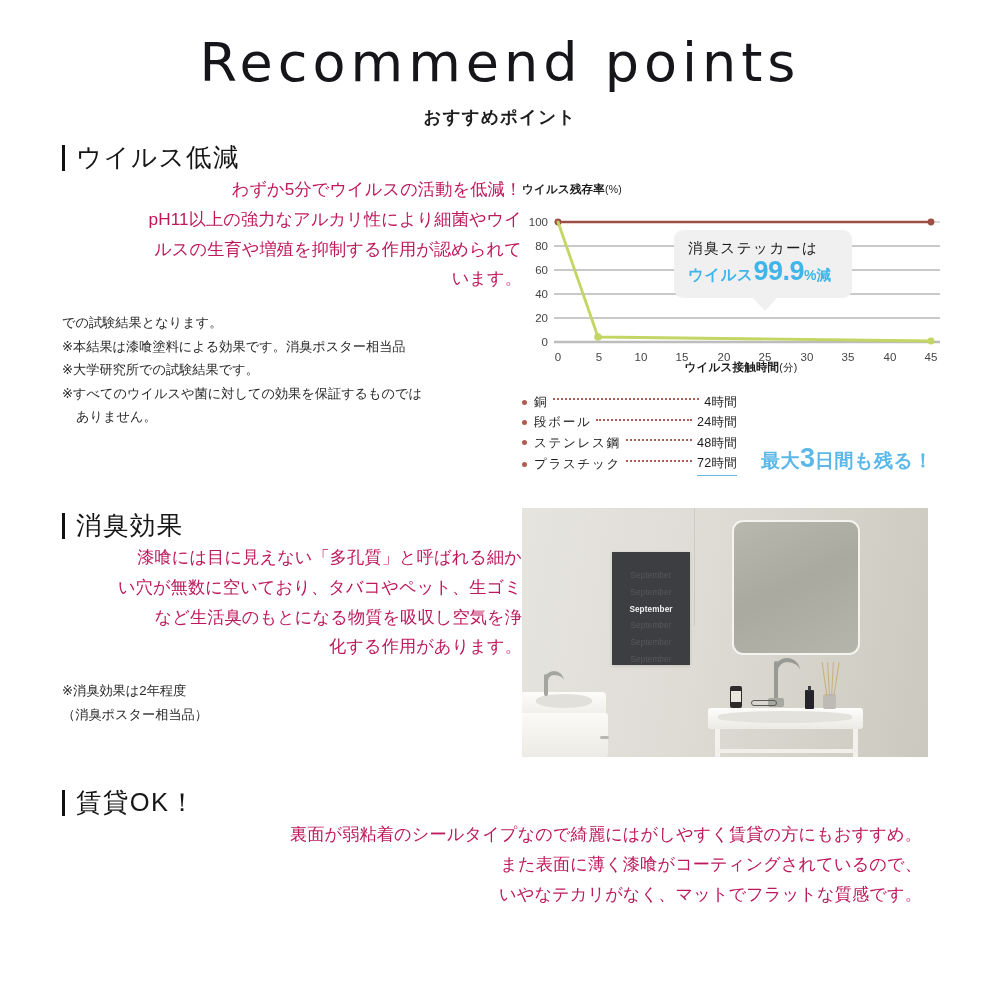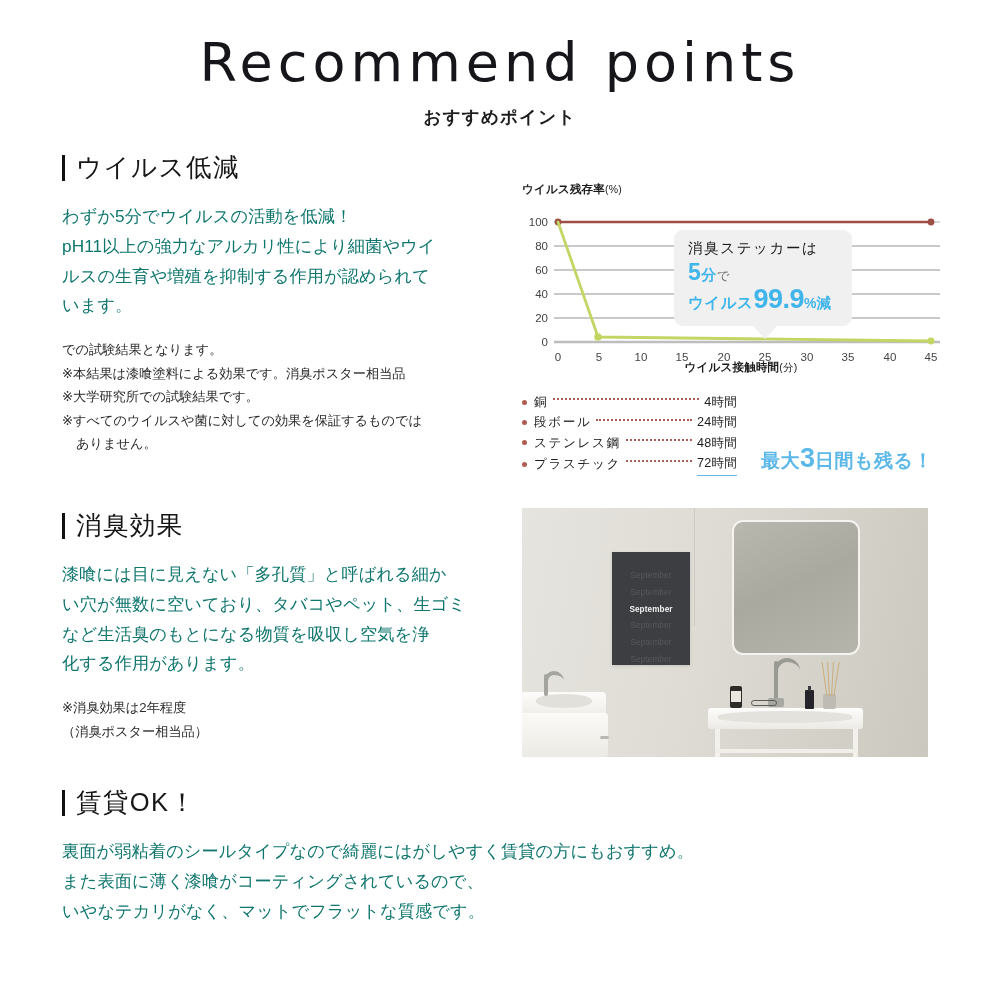--- a/index.html
+++ b/index.html
@@ -28,22 +28,22 @@
   
   .col-left { position:absolute; left:62px; width:460px; }
   .col-right{ position:absolute; left:522px; width:420px; }
 
   
   .sec-head { display:flex; align-items:center; gap:11px; }
   .sec-bar { width:3px; height:26px; background:#111; flex:0 0 3px; }
   .sec-title { font-size:25.5px; font-weight:400; letter-spacing:1.4px; color:#161616; }
 
   .body-text {
-    margin-top:17px; font-size:17.2px; line-height:1.73;
-    letter-spacing:0.1px; color:#0f766e;
+    font-size:17.2px; line-height:1.73;
+    letter-spacing:0.1px; color:#be185d;text-align:right;
   }
   .body-text p { margin:0; }
 
   .notes { margin-top:17px; font-size:13.2px; line-height:1.78; color:#2a2a2a; }
   .notes p { margin:0; }
   .notes p.indent { padding-left:14px; }
 
   
   .chart-wrap { position:relative; width:420px; }
   .chart-ylabel {
@@ -239,21 +239,21 @@
 </head>
 <body>
 
 <div class="page">
 
   <div class="header">
     <div class="header-title">Recommend points</div>
     <div class="header-sub">おすすめポイント</div>
   </div>
 
-  <div class="col-left" style="top:150px;">
+  <div class="col-left" style="top:140px;">
     <div class="sec-head">
       <span class="sec-bar"></span>
       <span class="sec-title">ウイルス低減</span>
     </div>
     <div class="body-text">
       <p>わずか5分でウイルスの活動を低減！</p>
       <p>pH11以上の強力なアルカリ性により細菌やウイ</p>
       <p>ルスの生育や増殖を抑制する作用が認められて</p>
       <p>います。</p>
     </div>
@@ -315,23 +315,20 @@
             <text x="243" y="157">25</text>
             <text x="285" y="157">30</text>
             <text x="326" y="157">35</text>
             <text x="368" y="157">40</text>
             <text x="409" y="157">45</text>
           </g>
         </svg>
 
         <div class="callout">
           <div class="callout-l1">消臭ステッカーは</div>
-          <div class="callout-l2">
-            <span class="big">5</span><span class="mid">分</span><span class="sm">で</span>
-          </div>
           <div class="callout-l3">
             <span class="lbl">ウイルス</span><span class="huge">99.9</span><span class="pct">%</span><span class="gen">減</span>
           </div>
         </div>
       </div>
 
       <div class="chart-xlabel">
         <span>ウイルス接触時間</span><span class="unit">(分)</span>
       </div>
 

